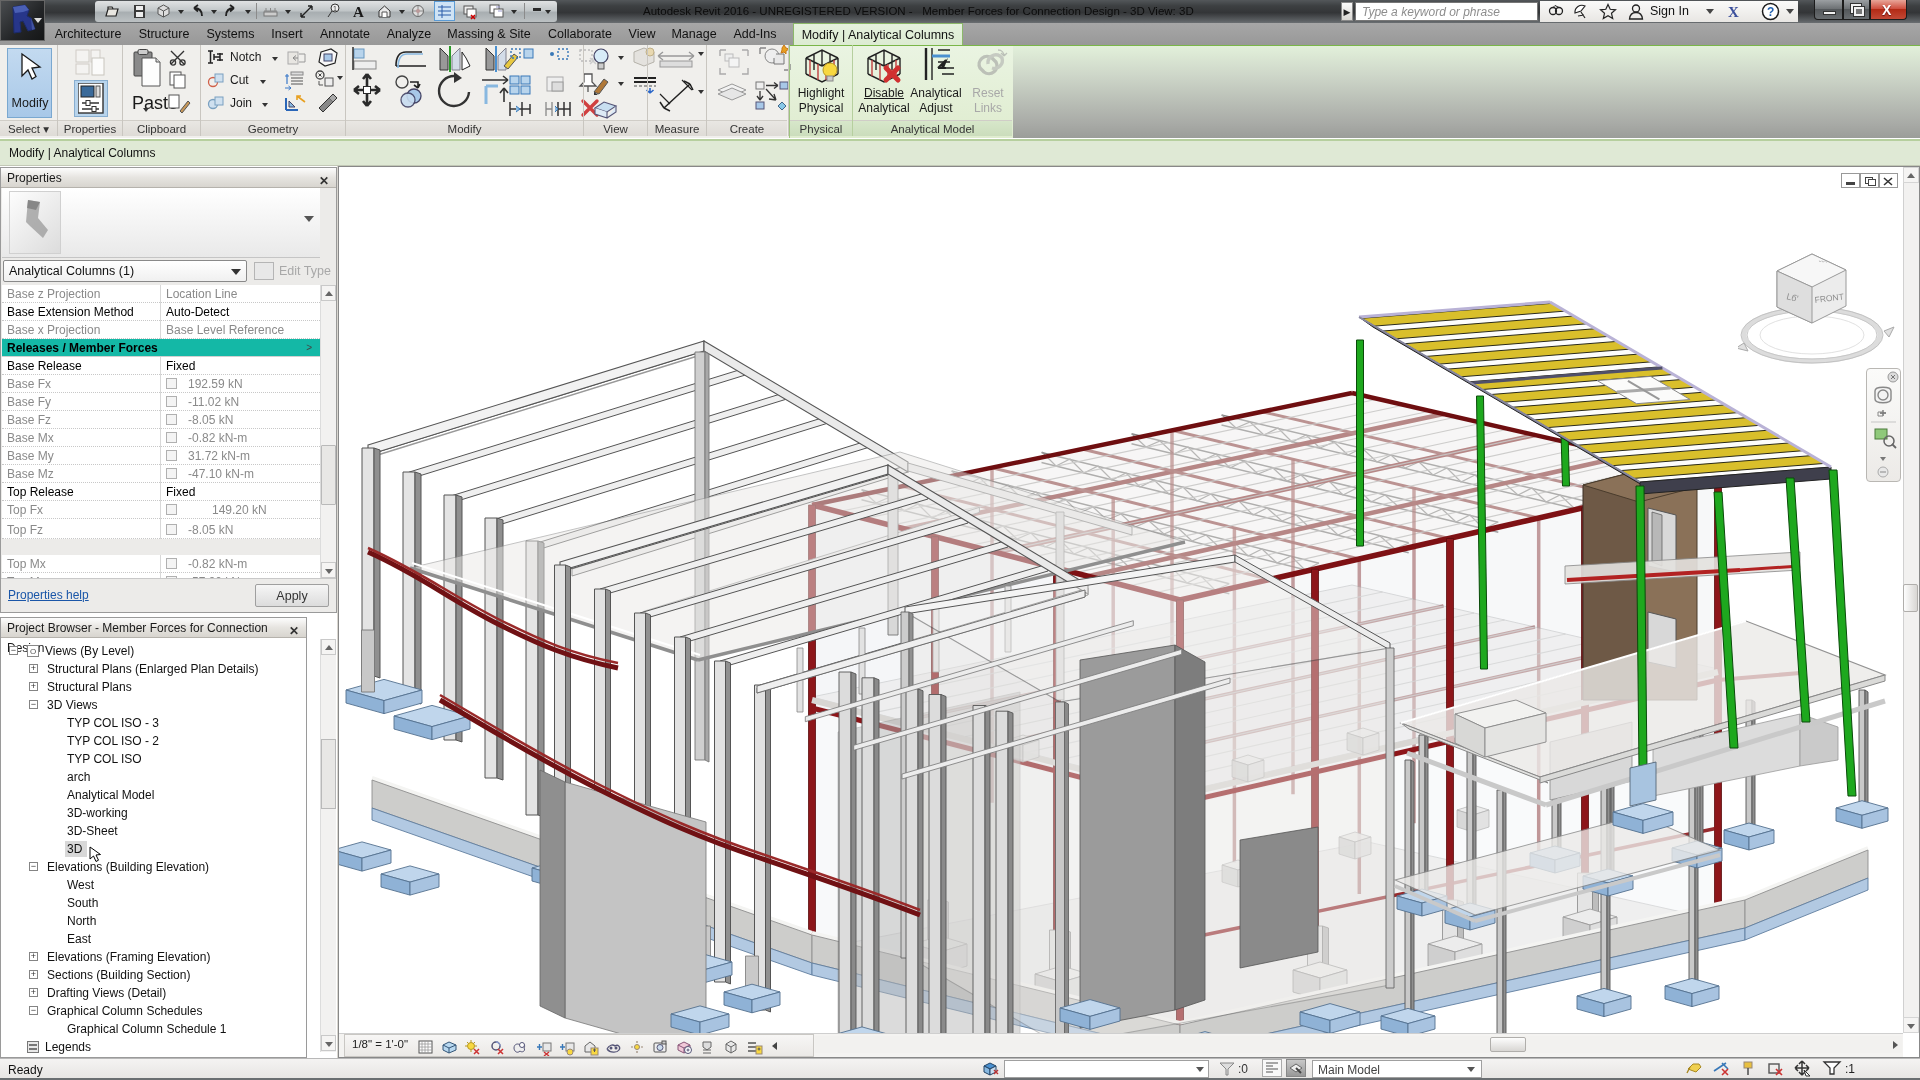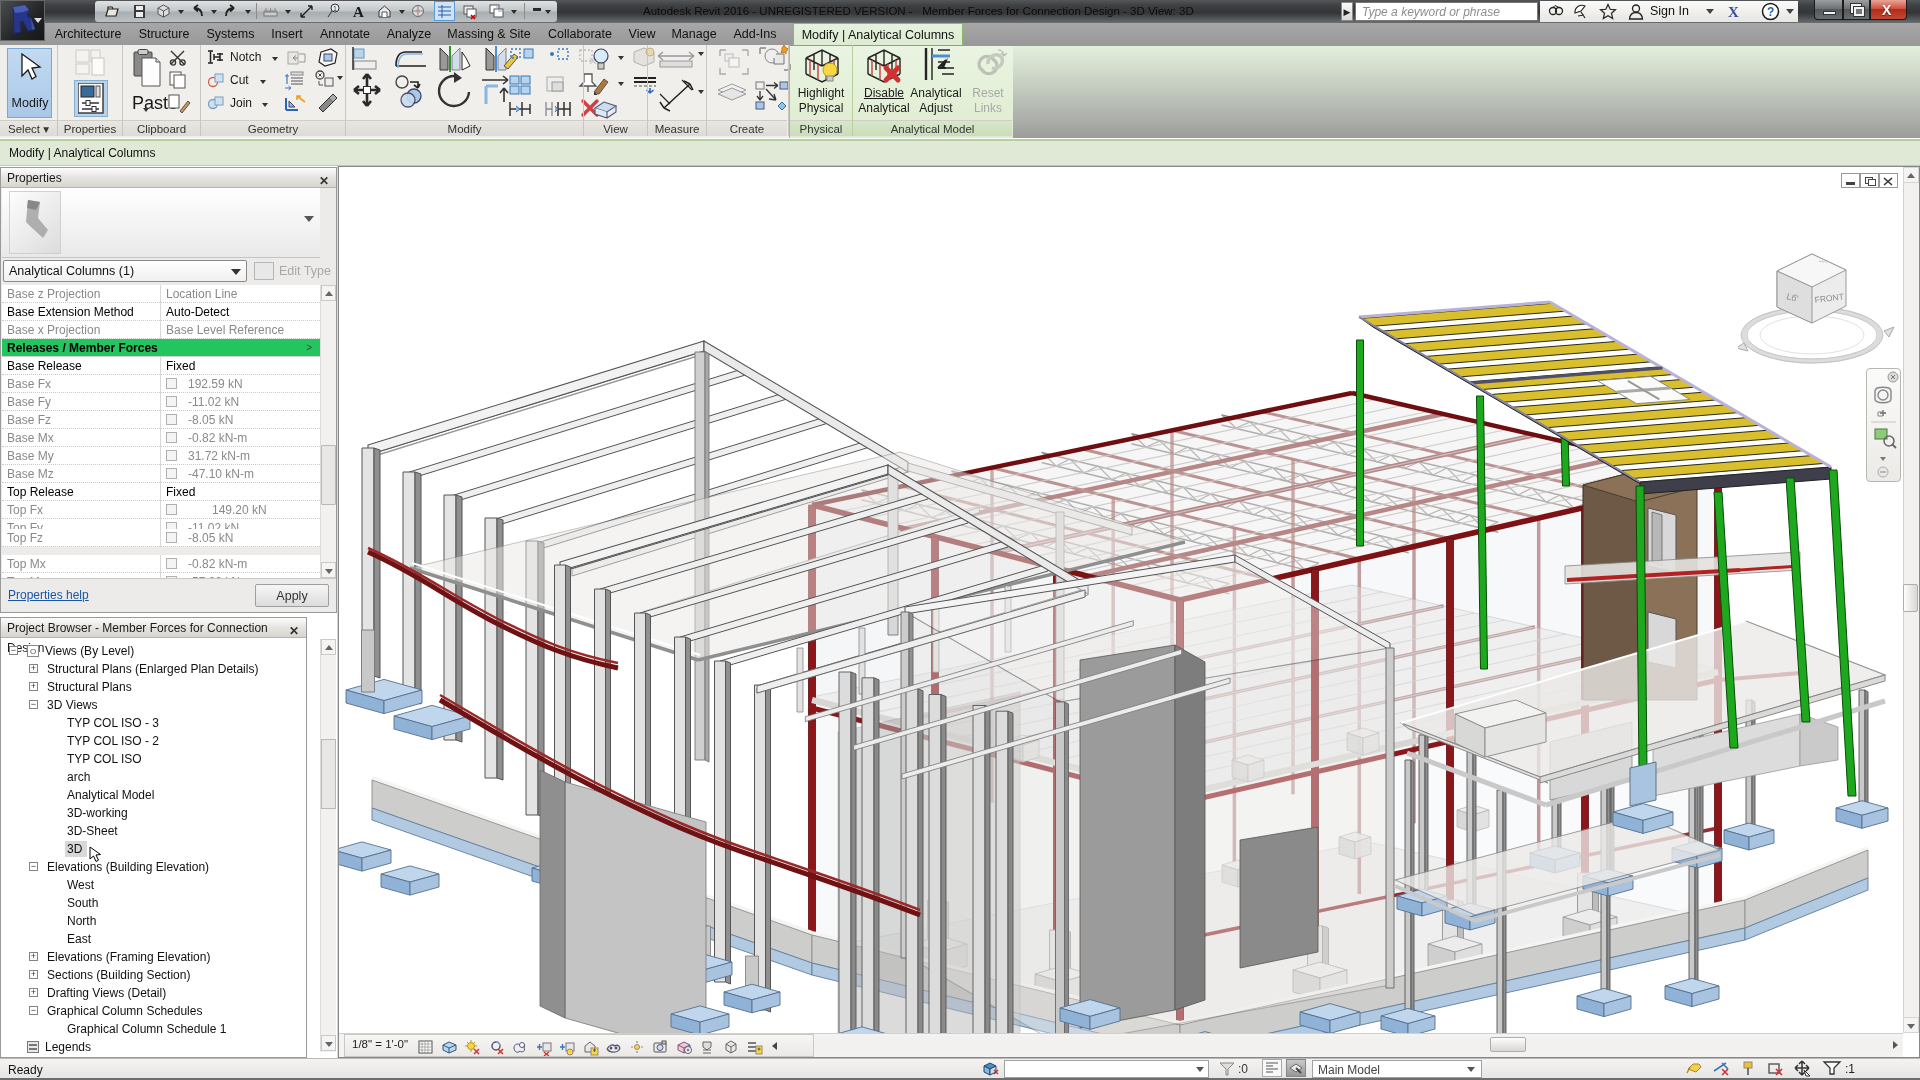--- a/index.html
+++ b/index.html
@@ -496,21 +496,21 @@
 <div class="prow" style="top:135px;">
         <span class="k ">Base Extension Method</span>
         <span class="cell-sep"></span>
         <span class="v ">Auto-Detect</span>
       </div>
 <div class="prow" style="top:153px;">
         <span class="k gray">Base x Projection</span>
         <span class="cell-sep"></span>
         <span class="v gray">Base Level Reference</span>
       </div>
-<div class="abs" style="left:1px;top:171px;width:318px;height:18px;background:#22c55e;border-bottom:1px solid #d0d0d0;font-size:12px;line-height:18px;">
+<div class="abs" style="left:1px;top:171px;width:318px;height:18px;background:#14b8a6;border-bottom:1px solid #d0d0d0;font-size:12px;line-height:18px;">
         <b style="position:absolute;left:5px;">Releases / Member Forces</b>
         <span style="position:absolute;right:8px;font-size:10px;color:#444;">˃</span>
       </div>
 <div class="prow" style="top:189px;">
         <span class="k ">Base Release</span>
         <span class="cell-sep"></span>
         <span class="v ">Fixed</span>
       </div>
 <div class="prow" style="top:207px;">
         <span class="k gray">Base Fx</span>
@@ -558,21 +558,21 @@
         <span class="cell-sep"></span>
         <span class="cb"></span>
         <span class="cbv gray" style="font-size:12px;margin-left:24px;">149.20 kN</span>
       </div>
 <div class="prow" style="top:351px;">
         <span class="k gray">Top Fy</span>
         <span class="cell-sep"></span>
         <span class="cb"></span>
         <span class="cbv gray" style="font-size:12px;">-11.02 kN</span>
       </div>
-<div class="prow" style="top:361px;">
+<div class="prow" style="top:353px;">
         <span class="k gray">Top Fz</span>
         <span class="cell-sep"></span>
         <span class="cb"></span>
         <span class="cbv gray" style="font-size:12px;">-8.05 kN</span>
       </div>
 <div class="prow" style="top:387px;">
         <span class="k gray">Top Mx</span>
         <span class="cell-sep"></span>
         <span class="cb"></span>
         <span class="cbv gray" style="font-size:12px;">-0.82 kN-m</span>

